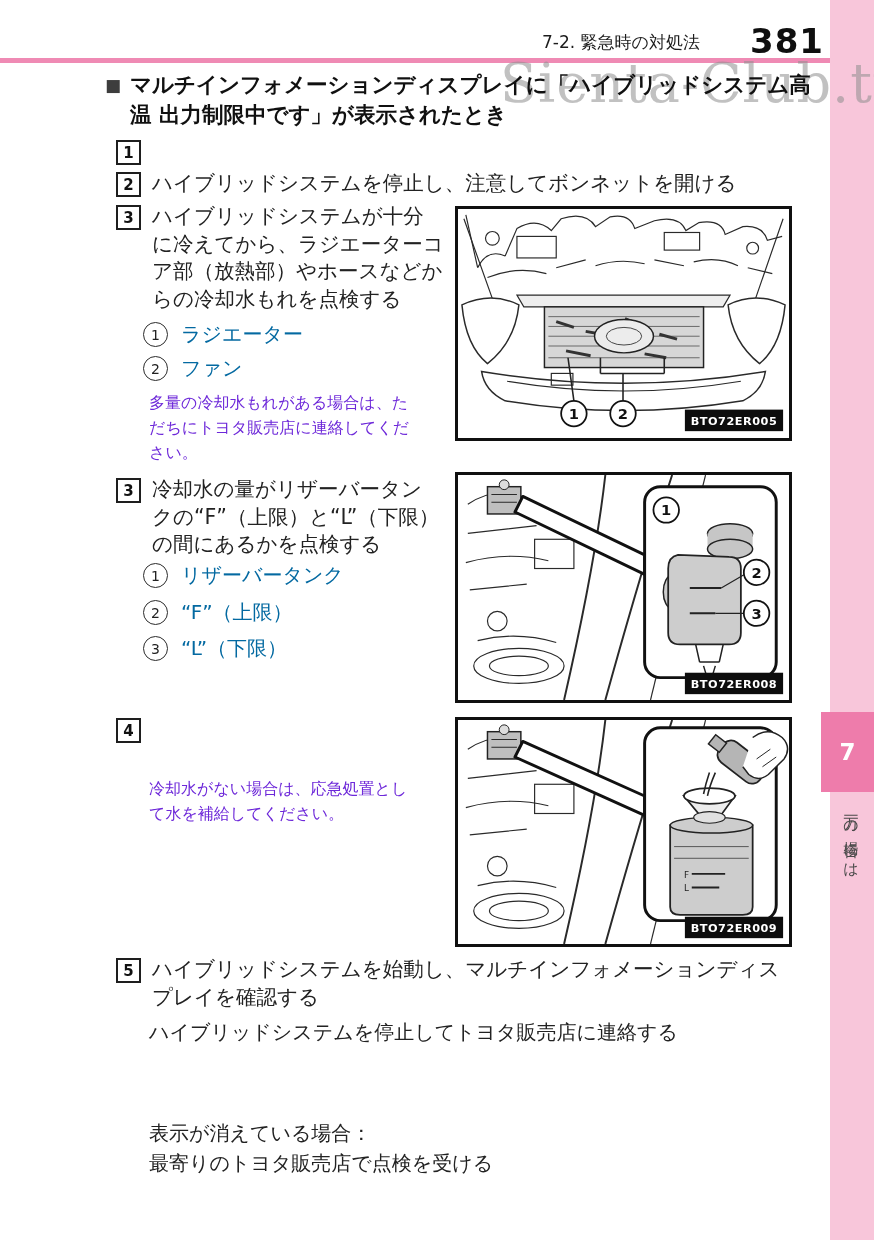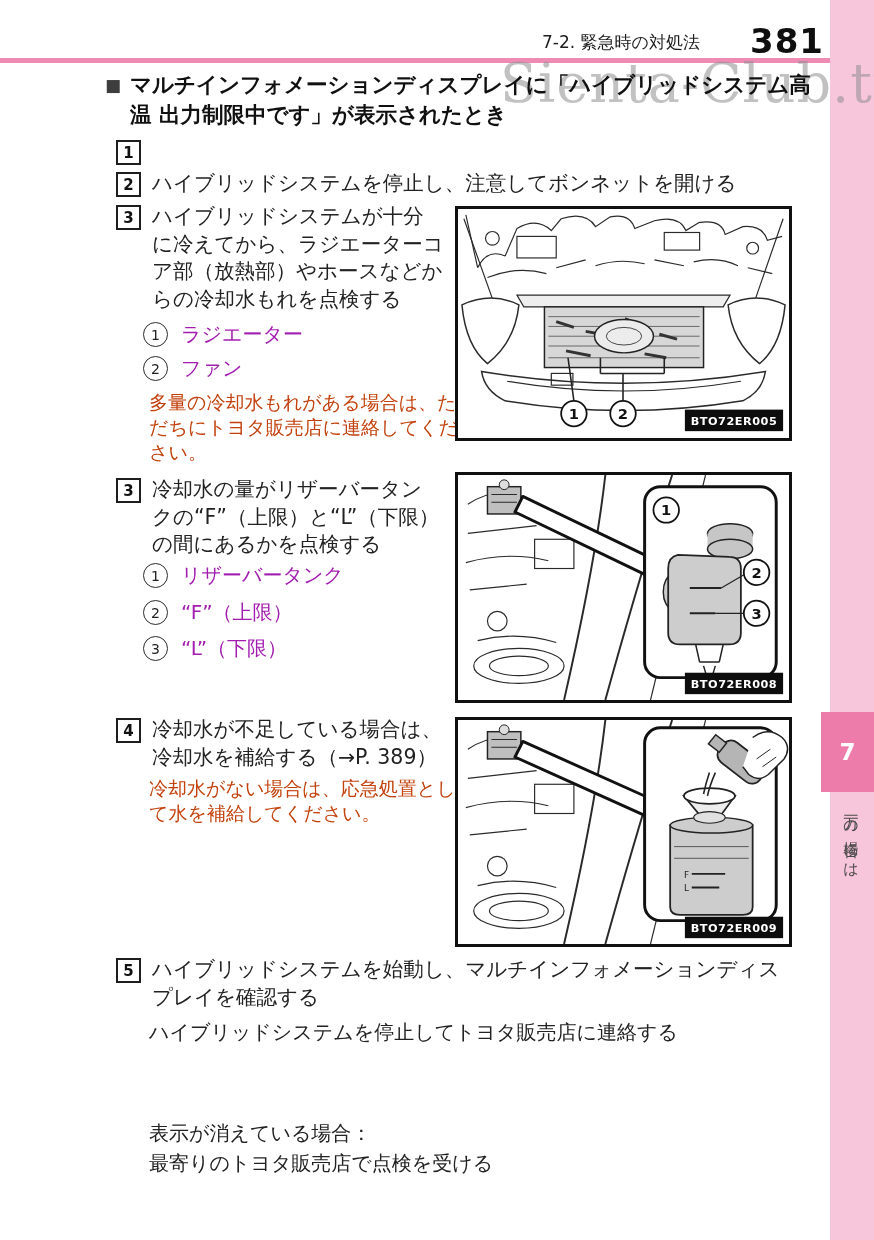--- a/index.html
+++ b/index.html
@@ -37,24 +37,24 @@
         font-size:15px;font-weight:bold;display:flex;align-items:center;justify-content:center;
         flex:0 0 auto;margin-top:2px;}
   .step-text{margin-left:11px;font-size:20.5px;line-height:27.5px;color:#222;white-space:pre-line;}
   .s1{left:116px;top:138px}.s2{left:116px;top:170px}.s3{left:116px;top:203px}
   .s3b{left:116px;top:476px}.s4{left:116px;top:716px}.s5{left:116px;top:956px}
   .s5 .step-text{width:676px}
 
   .callout{position:absolute;left:143px;display:flex;align-items:center;z-index:4;}
   .cnum{width:23px;height:23px;border:1.6px solid #2b2b2b;border-radius:50%;background:#fff;
         color:#222;font-size:14px;display:flex;align-items:center;justify-content:center;flex:0 0 auto;}
-  .callout-label{margin-left:13px;font-size:20px;color:#a21caf;}
+  .callout-label{margin-left:13px;font-size:20px;color:#0369a1;}
   .c1a{top:321px}.c1b{top:355px}.c2a{top:562px}.c2b{top:599px}.c2c{top:635px}
 
-  .note{position:absolute;left:149px;font-size:19px;line-height:25px;color:#c2410c;
+  .note{position:absolute;left:149px;font-size:16px;line-height:25px;color:#6d28d9;
         white-space:pre-line;z-index:4;}
   .note-a{top:390px;width:336px}.note-b{top:776px;width:336px}
 
   .case{position:absolute;left:149px;font-size:20px;line-height:30px;color:#222;z-index:4;}
   .case1{top:1017px}.case2{top:1118px}
 
   
   .figure{position:absolute;left:455px;width:337px;border:3px solid #101010;background:#fff;
         box-sizing:border-box;z-index:4;}
   .fig1{top:206px;height:235px}.fig2{top:472px;height:231px}.fig3{top:717px;height:230px}
@@ -127,22 +127,20 @@
     <span class="cnum">2</span>
     <span class="callout-label">“F”（上限）</span>
   </div>
   <div class="callout c2c">
     <span class="cnum">3</span>
     <span class="callout-label">“L”（下限）</span>
   </div>
 
   <div class="step s4">
     <span class="step-num">4</span>
-    <span class="step-text">冷却水が不足している場合は、
-冷却水を補給する（→P. 389）</span>
   </div>
   <div class="note note-b">冷却水がない場合は、応急処置とし
 て水を補給してください。</div>
 
   <div class="step s5">
     <span class="step-num">5</span>
     <span class="step-text">ハイブリッドシステムを始動し、マルチインフォメーションディス
 プレイを確認する</span>
   </div>
   <div class="case case1">

